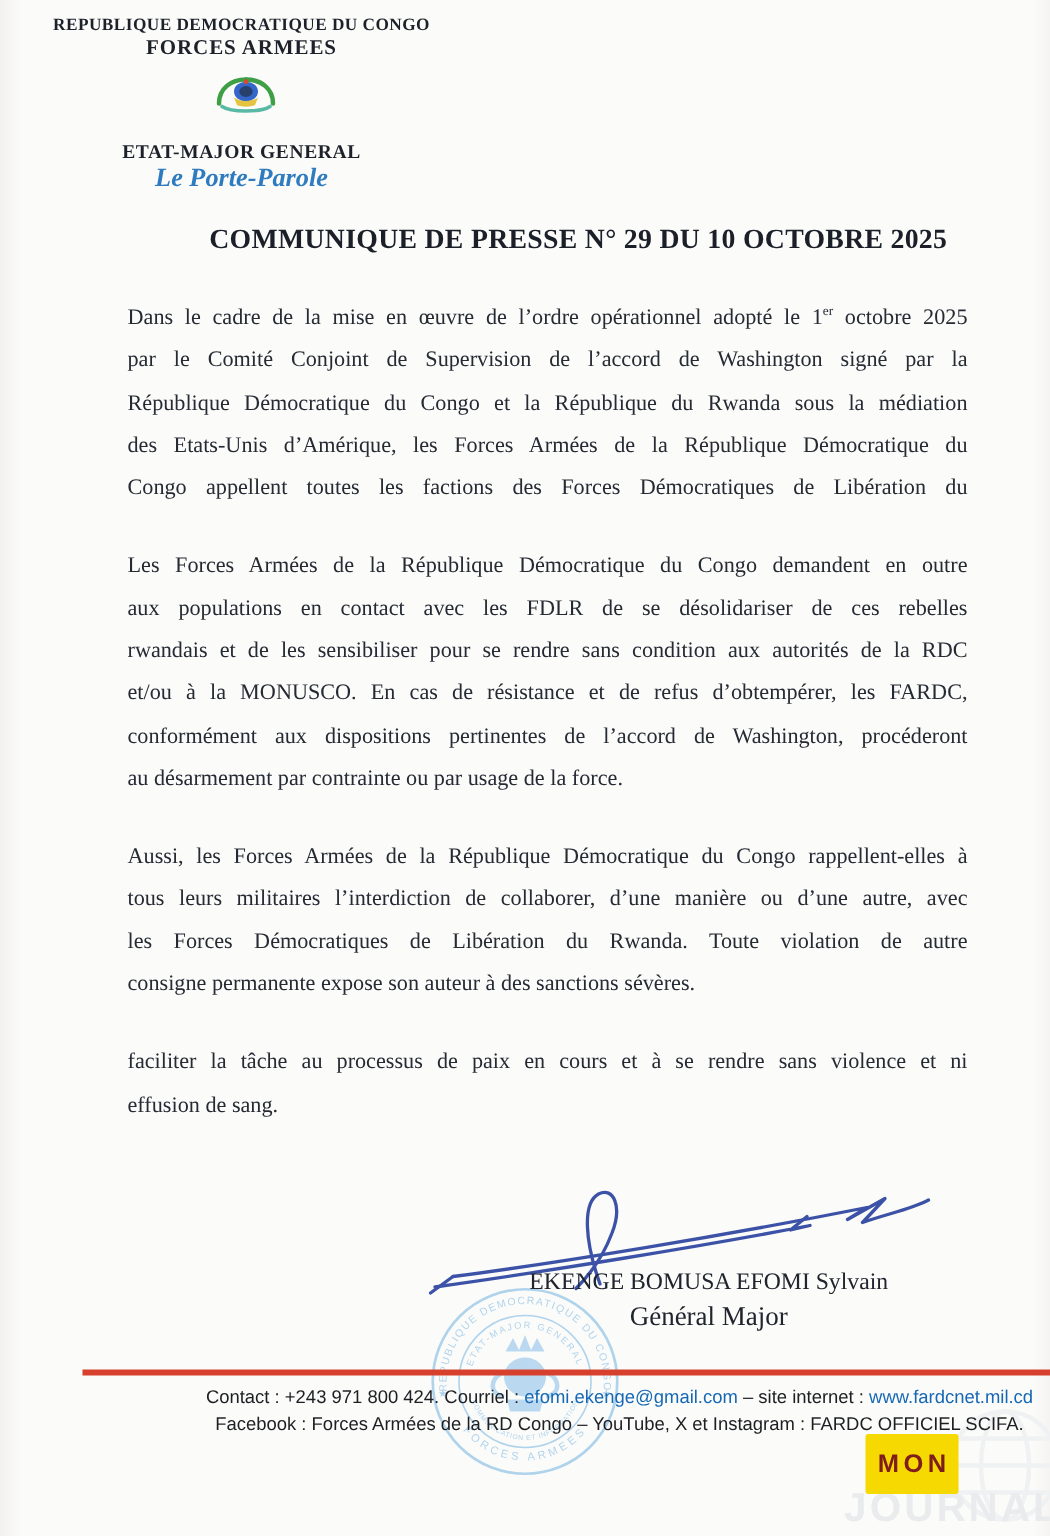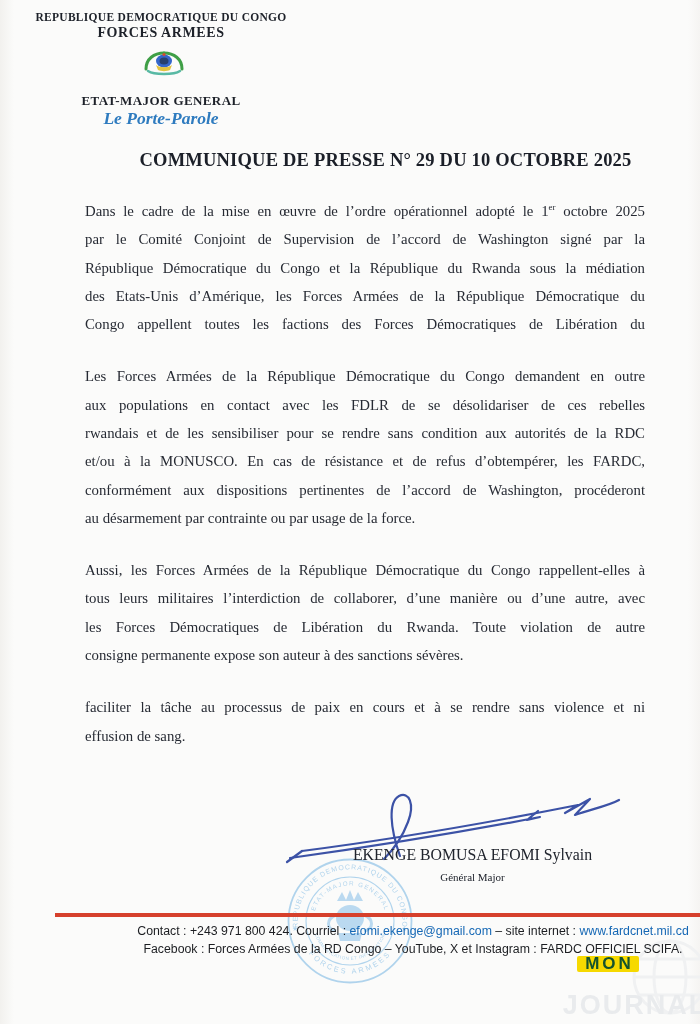--- a/index.html
+++ b/index.html
@@ -28,32 +28,32 @@
   .para{margin:0 0 24px 0;}
   .line{line-height:28.3px; font-size:14.8px; color:#262a33;}
   .line.just{text-align:justify; text-align-last:justify;}
   .line.last{text-align:left;}
   .sup{font-size:.6em; vertical-align:super;}
   
   .sig-svg{left:282px; top:780px; width:360px; height:86px; z-index:2;}
   .sig-block{left:300px; top:843px; width:345px; text-align:center; z-index:4;
     color:#20242d; line-height:23px;}
   .sig-name{font-size:15.8px;}
-  .sig-rank{font-size:11px;}
+  .sig-rank{font-size:18px;}
   .stamp-svg{left:285px; top:856px; width:130px; height:130px; z-index:1; opacity:.55;}
   
   .footer-rule{left:55px; right:0; top:913px; height:4px; background:#d6402c; z-index:3;}
   .footer{left:128px; right:2px; top:922px; text-align:center; z-index:4;
     font-family:"Liberation Sans", sans-serif; font-size:12.3px; line-height:18px; color:#1c1e22;}
   .footer a{color:#1668b5; cursor:pointer;}
   
-  .mon-badge{left:577px; top:956px; width:62px; height:16px; background:#f6d900;
+  .mon-badge{left:577px; top:956px; width:62px; height:40px; background:#f6d900;
     border-radius:2px; display:flex; align-items:center; justify-content:center; z-index:5;
     font-family:"Liberation Sans", sans-serif; font-weight:800; font-size:17px;
-    letter-spacing:3px; color:#14532d; padding-left:3px; box-sizing:border-box;}
+    letter-spacing:3px; color:#7f1d1d; padding-left:3px; box-sizing:border-box;}
   .journal-wm{left:550px; top:990px; width:170px; z-index:0;
     font-family:"Liberation Sans", sans-serif; font-weight:800; font-size:27px;
     letter-spacing:2px; color:#e9ebed; text-align:center;}
   .globe-wm{right:-12px; top:935px; width:84px; height:84px; z-index:0;}
 </style>
 </head>
 <body>
 
 <div class="page">
 

